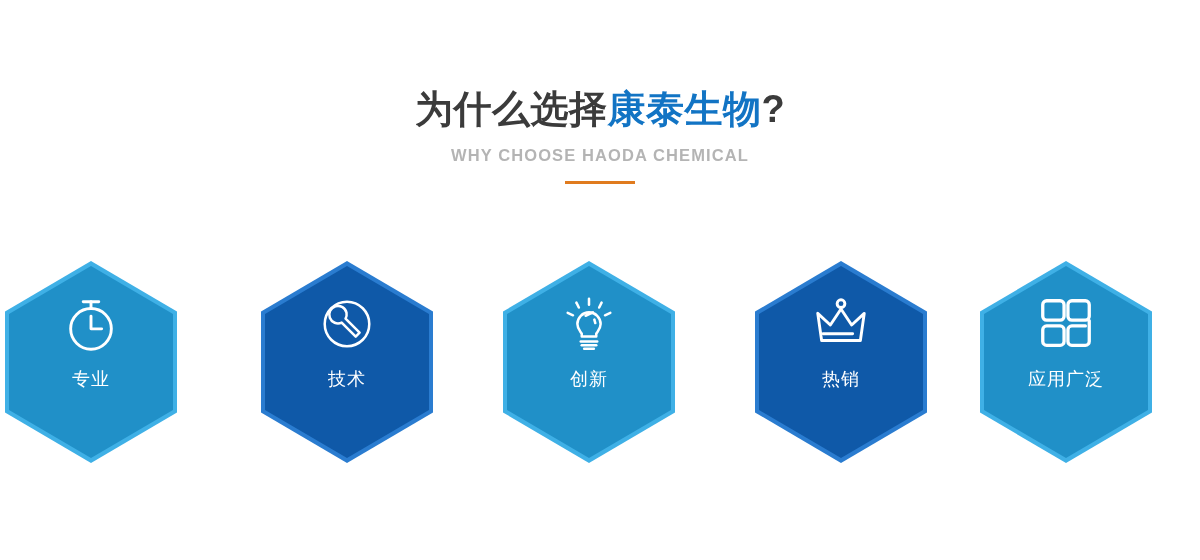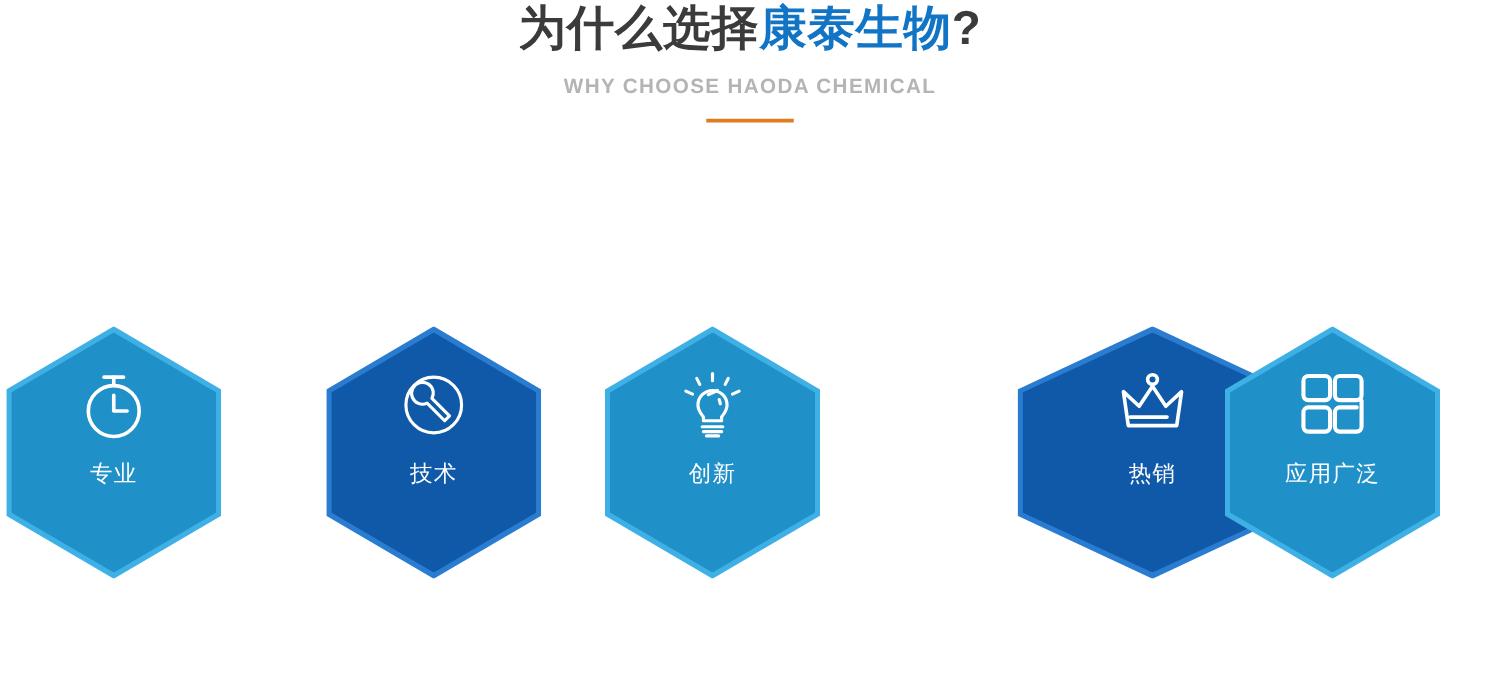--- a/index.html
+++ b/index.html
@@ -12,20 +12,21 @@
     background: #ffffff;
     font-family: "Liberation Sans", "DejaVu Sans", sans-serif;
     overflow: hidden;
     position: relative;
   }
 
   
   .heading {
     width: 100%;
     text-align: center;
+    padding-top: 86px;
     box-sizing: border-box;
   }
   .heading-title {
     font-size: 38px;
     font-weight: bold;
     color: #3b3b3b;
     line-height: 1.25;
     letter-spacing: 0.5px;
     margin: 0;
     white-space: nowrap;
@@ -57,22 +58,22 @@
     height: 210px;
   }
   .hex-cell {
     position: absolute;
     top: 0;
     width: 172px;
     height: 202px;
   }
   .hex-cell.c0 { left: 5px; }
   .hex-cell.c1 { left: 261px; text-align: center; }
-  .hex-cell.c2 { left: 484px; }
-  .hex-cell.c3 { left: 814px; padding-left: 44px; }
+  .hex-cell.c2 { left: 503px; }
+  .hex-cell.c3 { left: 755px; }
   .hex-cell.c4 { left: 980px; }
 
   .hex-shape {
     position: absolute;
     inset: 0;
     -webkit-clip-path: polygon(50% 0%, 100% 25%, 100% 75%, 50% 100%, 0% 75%, 0% 25%);
     clip-path: polygon(50% 0%, 100% 25%, 100% 75%, 50% 100%, 0% 75%, 0% 25%);
   }
   .hex-border { }
   .hex-fill {

